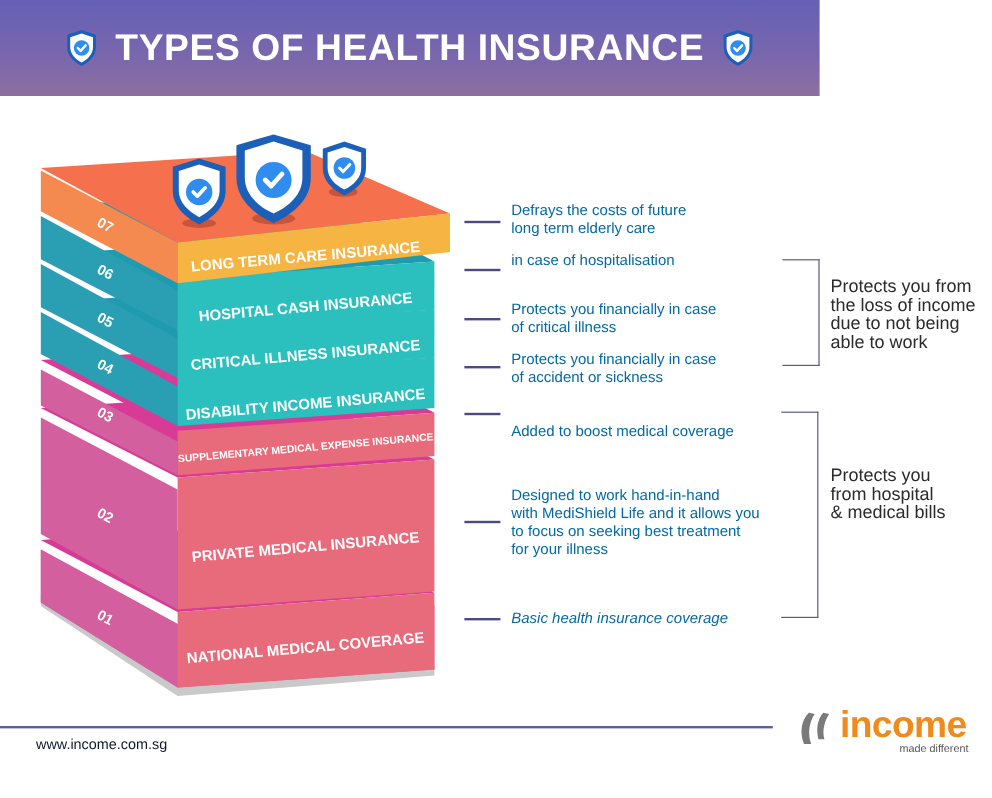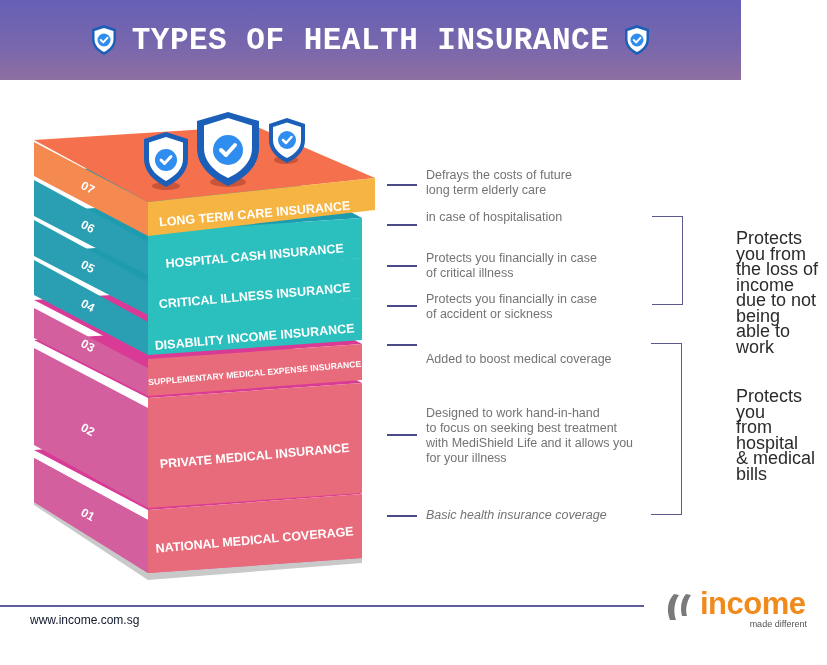--- a/index.html
+++ b/index.html
@@ -1,29 +1,29 @@
 <!DOCTYPE html>
 <html><head>
 <meta charset="utf-8">
 <style>
   html, body { margin:0; padding:0; }
   body { width:827px; height:665px; background:#ffffff; position:relative; overflow:hidden;
          font-family:"Liberation Sans", "DejaVu Sans", sans-serif; color:#2b2b2b; }
-  .header { position:absolute; left:0; top:0; width:741px; height:80px;
-            background:linear-gradient(180deg,#6560b6 0%,#7a67ac 60%,#8e6fa0 100%);font-family:Liberation Mono, monospace; }
+  .header { position:absolute; left:0; top:0; width:683px; height:80px;
+            background:linear-gradient(180deg,#6560b6 0%,#7a67ac 60%,#8e6fa0 100%); }
   .header-inner { position:absolute; left:0; right:0; top:20px; height:40px;
                   display:flex; justify-content:center; align-items:center; gap:14px; }
   .title { color:#ffffff; font-size:31px; font-weight:bold; letter-spacing:0.5px; }
   .hshield { width:28px; height:32px; }
   .stack { position:absolute; left:0; top:90px; width:400px; height:500px; }
   .stack svg { width:400px; height:500px; display:block; }
-  .desc { position:absolute; font-size:12.5px; line-height:15px; color:#737373; }
+  .desc { position:absolute; font-size:12.5px; line-height:15px; color:#0369a1; }
   .tick { position:absolute; height:1.5px; background:#4a4a8a; width:30px; }
   .bracket { position:absolute; border:1.5px solid #5b5a8c; border-left:none; width:30px; }
-  .group { position:absolute; font-size:18px; line-height:15.5px; color:#2b2b2b;margin-left:44px; }
+  .group { position:absolute; font-size:15px; line-height:15.5px; color:#2b2b2b; }
   .footer-line { position:absolute; left:0; top:605px; width:644px; height:1.5px; background:#5f5d9a; }
   .url { position:absolute; left:30px; top:613px; font-size:12px; color:#0f172a; }
   .logo { position:absolute; left:664px; top:590px; width:145px; height:45px; }
   .logo-word { position:absolute; left:36px; top:-4px; font-size:31px; font-weight:bold; color:#f08a1c; letter-spacing:-0.5px; }
   .logo-tag { position:absolute; right:2px; top:29px; font-size:9px; color:#555; }
 </style>
 </head>
 <body>
 
 <div class="header">
@@ -159,22 +159,22 @@
 </div>
 <div class="desc" style="left:426px;top:292px;">
   <div>Protects you financially in case</div>
   <div>of accident or sickness</div>
 </div>
 <div class="desc" style="left:426px;top:336px;margin-top:16px;">
   <div>Added to boost medical coverage</div>
 </div>
 <div class="desc" style="left:426px;top:406px;">
   <div>Designed to work hand-in-hand</div>
+  <div>with MediShield Life and it allows you</div>
   <div>to focus on seeking best treatment</div>
-  <div>with MediShield Life and it allows you</div>
   <div>for your illness</div>
 </div>
 <div class="desc" style="left:426px;top:508px;font-style:italic;">
   <div>Basic health insurance coverage</div>
 </div>
 
 <div class="bracket" style="left:652px;top:216px;height:87px;"></div>
 <div class="group" style="left:692px;top:231px;">
   <div>Protects you from</div>
   <div>the loss of income</div>

